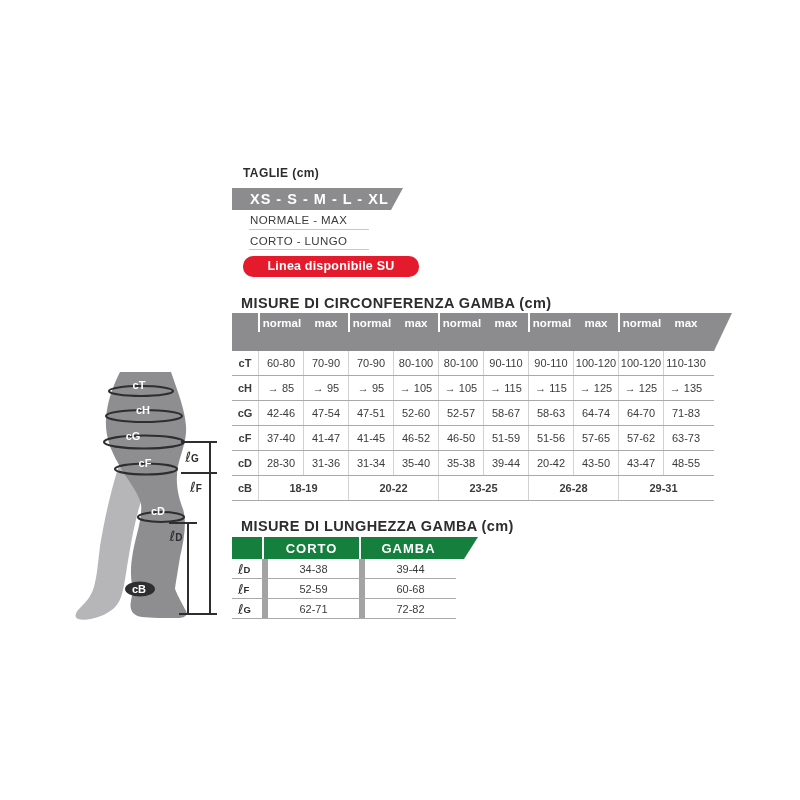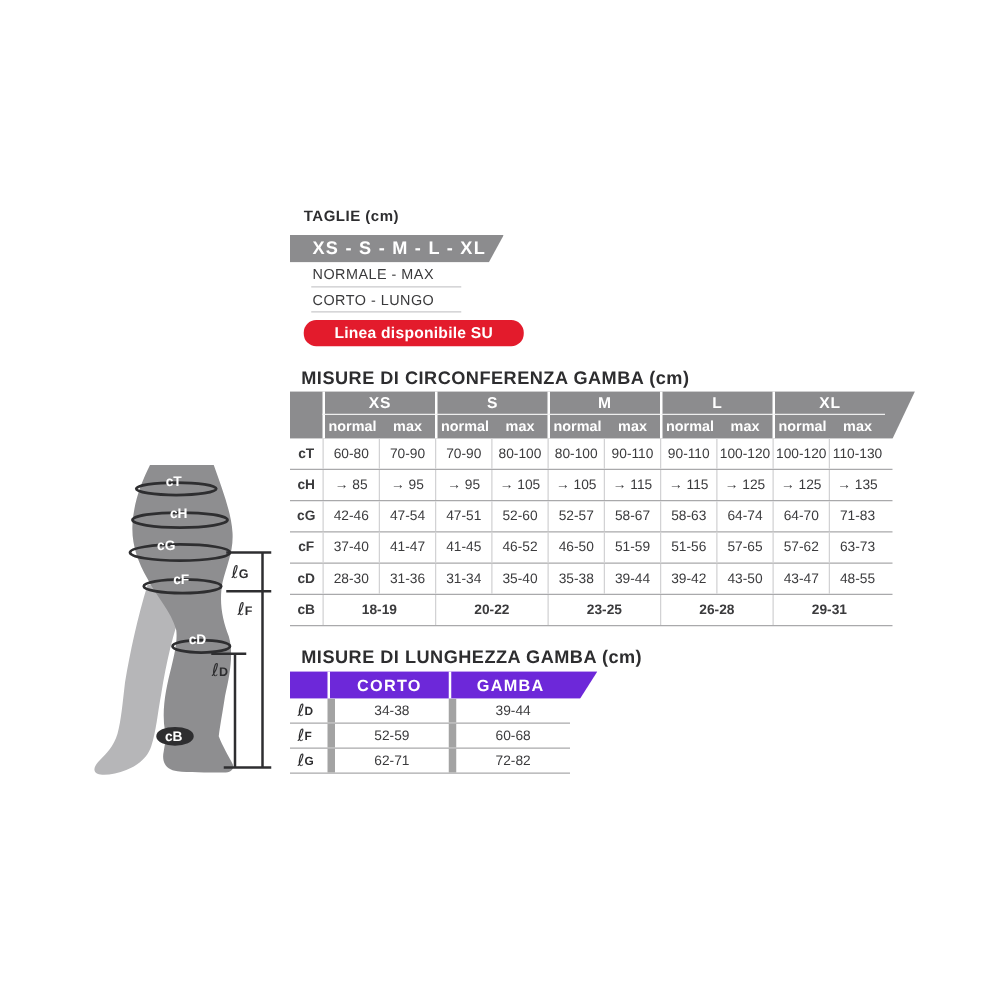--- a/index.html
+++ b/index.html
@@ -30,21 +30,21 @@
   .mth-section span{flex:1;font-weight:bold;font-size:11.5px;display:flex;align-items:center;justify-content:center;}
   .mt-body{left:232px;top:351px;}
   .mt-row{display:grid;grid-template-columns:26px repeat(10,45px);width:482px;height:24px;border-bottom:1px solid #a9a9ab;}
   .mt-row.mt-span{grid-template-columns:26px repeat(5,90px);}
   .mt-cell,.mt-label{display:flex;align-items:center;justify-content:center;font-size:11px;color:#3b3b3d;box-sizing:border-box;}
   .mt-cell{border-left:1px solid #d2d2d4;}
   .mt-label{font-weight:bold;}
   .mt-span .mt-cell{font-weight:bold;}
 
   
-  .lt-header{left:232px;top:537px;width:246px;height:22px;background:#6d28d9;
+  .lt-header{left:232px;top:537px;width:246px;height:22px;background:#15803d;
     clip-path:polygon(0 0,100% 0,calc(100% - 14px) 100%,0 100%);color:#fff;
     display:grid;grid-template-columns:30px 97px 97px 1fr;}
   .lt-header .lth-col{border-left:2px solid #fff;font-weight:bold;font-size:13px;letter-spacing:1px;
     display:flex;align-items:center;justify-content:center;box-sizing:border-box;}
   .lt-body{left:232px;top:559px;}
   .lt-row{display:grid;grid-template-columns:30px 97px 97px;width:224px;height:19px;border-bottom:1px solid #a9a9ab;}
   .lt-cell{border-left:6px solid #a3a3a3;display:flex;align-items:center;justify-content:center;font-size:11px;color:#3b3b3d;box-sizing:border-box;}
   .lt-label{display:flex;align-items:center;justify-content:flex-start;padding-left:6px;}
   .l-sym{font-family:"DejaVu Sans",sans-serif;font-size:13.5px;color:#2d2d2f;}
   .l-sub{font-weight:bold;font-size:9.5px;color:#2d2d2f;margin-top:2px;}
@@ -118,29 +118,20 @@
   <div class="abs sizes-banner">XS - S - M - L - XL</div>
   <div class="abs subsize" style="left:250px;top:214px;">NORMALE - MAX</div>
   <div class="abs thin-line" style="left:249px;top:229px;"></div>
   <div class="abs subsize" style="left:250px;top:235px;">CORTO - LUNGO</div>
   <div class="abs thin-line" style="left:249px;top:249px;"></div>
   <div class="abs badge">Linea disponibile SU MISURA</div>
 
   <div class="abs section-title" style="left:241px;top:295px;">MISURE DI CIRCONFERENZA GAMBA (cm)</div>
 
   <div class="abs mt-header">
-    <div class="mth-row1">
-      <div class="mth-spacer"></div>
-      <div class="mth-size">XS</div>
-      <div class="mth-size">S</div>
-      <div class="mth-size">M</div>
-      <div class="mth-size">L</div>
-      <div class="mth-size">XL</div>
-      <div class="mth-fill"></div>
-    </div>
     <div class="mth-row2">
       <div class="mth-spacer"></div>
       <div class="mth-section">
         <span>normal</span>
         <span>max</span>
       </div>
       <div class="mth-section">
         <span>normal</span>
         <span>max</span>
       </div>
@@ -214,21 +205,21 @@
         <div class="mt-cell">63-73</div>
       </div>
       <div class="mt-row">
         <div class="mt-label">cD</div>
         <div class="mt-cell">28-30</div>
         <div class="mt-cell">31-36</div>
         <div class="mt-cell">31-34</div>
         <div class="mt-cell">35-40</div>
         <div class="mt-cell">35-38</div>
         <div class="mt-cell">39-44</div>
-        <div class="mt-cell">39-42</div>
+        <div class="mt-cell">20-42</div>
         <div class="mt-cell">43-50</div>
         <div class="mt-cell">43-47</div>
         <div class="mt-cell">48-55</div>
       </div>
       <div class="mt-row mt-span">
         <div class="mt-label">cB</div>
         <div class="mt-cell">18-19</div>
         <div class="mt-cell">20-22</div>
         <div class="mt-cell">23-25</div>
         <div class="mt-cell">26-28</div>

